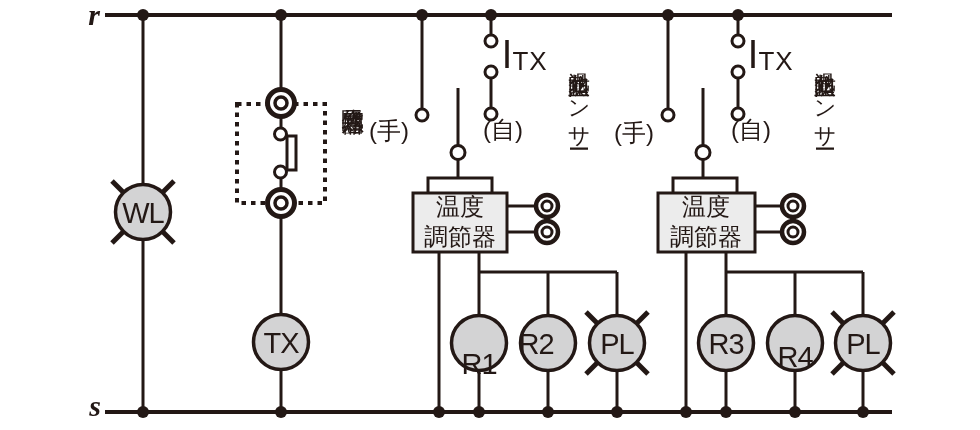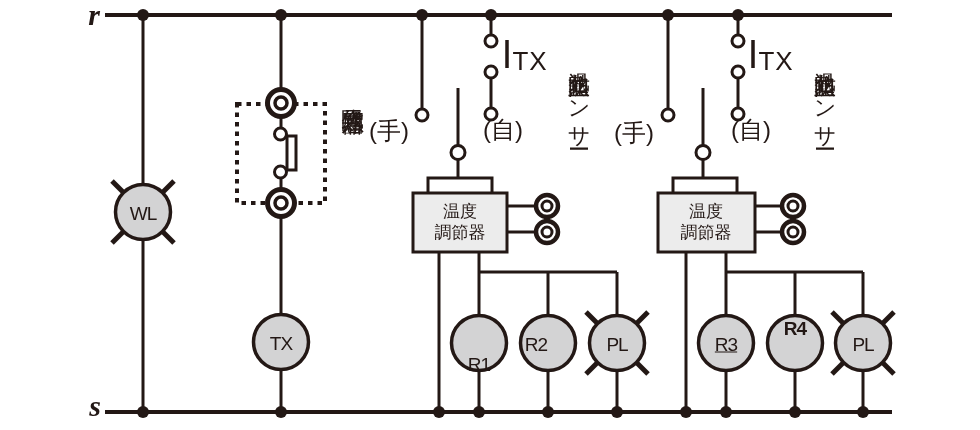--- a/index.html
+++ b/index.html
@@ -2,28 +2,28 @@
 <html><head>
 <meta charset="utf-8">
 <style>
   html,body{margin:0;padding:0;background:#ffffff;}
   .stage{position:relative;width:980px;height:430px;background:#ffffff;overflow:hidden;
          font-family:"Liberation Sans","DejaVu Sans",sans-serif;color:#231815;}
   .stage svg{position:absolute;left:0;top:0;}
   .lbl{position:absolute;color:#231815;white-space:nowrap;line-height:1;}
   .center{transform:translate(-50%,-50%);}
   .rail-label{font-family:"Liberation Serif","DejaVu Serif",serif;font-weight:bold;font-style:italic;font-size:30px;}
-  .lamp-label{font-size:19px;letter-spacing:-1px;}
+  .lamp-label{font-size:29px;letter-spacing:-1px;}
   .cjk{font-size:24px;}
   .tx-label{font-size:26px;letter-spacing:1px;}
   .vtext{writing-mode:vertical-rl;text-orientation:mixed;line-height:1;letter-spacing:1px;}
   .snow-label{font-size:23px;}
   .sensor-label{font-size:22px;}
   .ctrl-box-label{display:flex;flex-direction:column;align-items:center;justify-content:center;
-                  font-size:17px;line-height:1.25;transform:translate(-50%,-50%);}
+                  font-size:24px;line-height:1.25;transform:translate(-50%,-50%);}
 </style>
 </head>
 <body>
 
 <div class="stage">
 
 <svg width="980" height="430" viewBox="0 0 980 430">
   <g stroke="#231815" fill="none">
 
     <line x1="105" y1="15" x2="892" y2="15" stroke-width="4"></line>
@@ -167,17 +167,17 @@
 <div class="lbl lamp-label center" style="left:617px;top:344px;">PL</div>
 
 <div class="lbl cjk center" style="left:634px;top:133px;">(手)</div>
 <div class="lbl cjk center" style="left:751px;top:130px;">(自)</div>
 <div class="lbl tx-label center" style="left:776px;top:61px;">TX</div>
 <div class="lbl ctrl-box-label" style="left:706px;top:222px;">
   <span>温度</span>
   <span>調節器</span>
 </div>
 <div class="lbl vtext sensor-label" style="left:814px;top:55px;">過熱防止センサー</div>
-<div class="lbl lamp-label center" style="left:726px;top:344px;text-decoration:underline;">R3</div>
-<div class="lbl lamp-label center" style="left:795px;top:328px;font-weight:bold;">R4</div>
+<div class="lbl lamp-label center" style="left:726px;top:344px;">R3</div>
+<div class="lbl lamp-label center" style="left:795px;top:357px;">R4</div>
 <div class="lbl lamp-label center" style="left:863px;top:344px;">PL</div>
 
 </div>
 
 </body></html>

